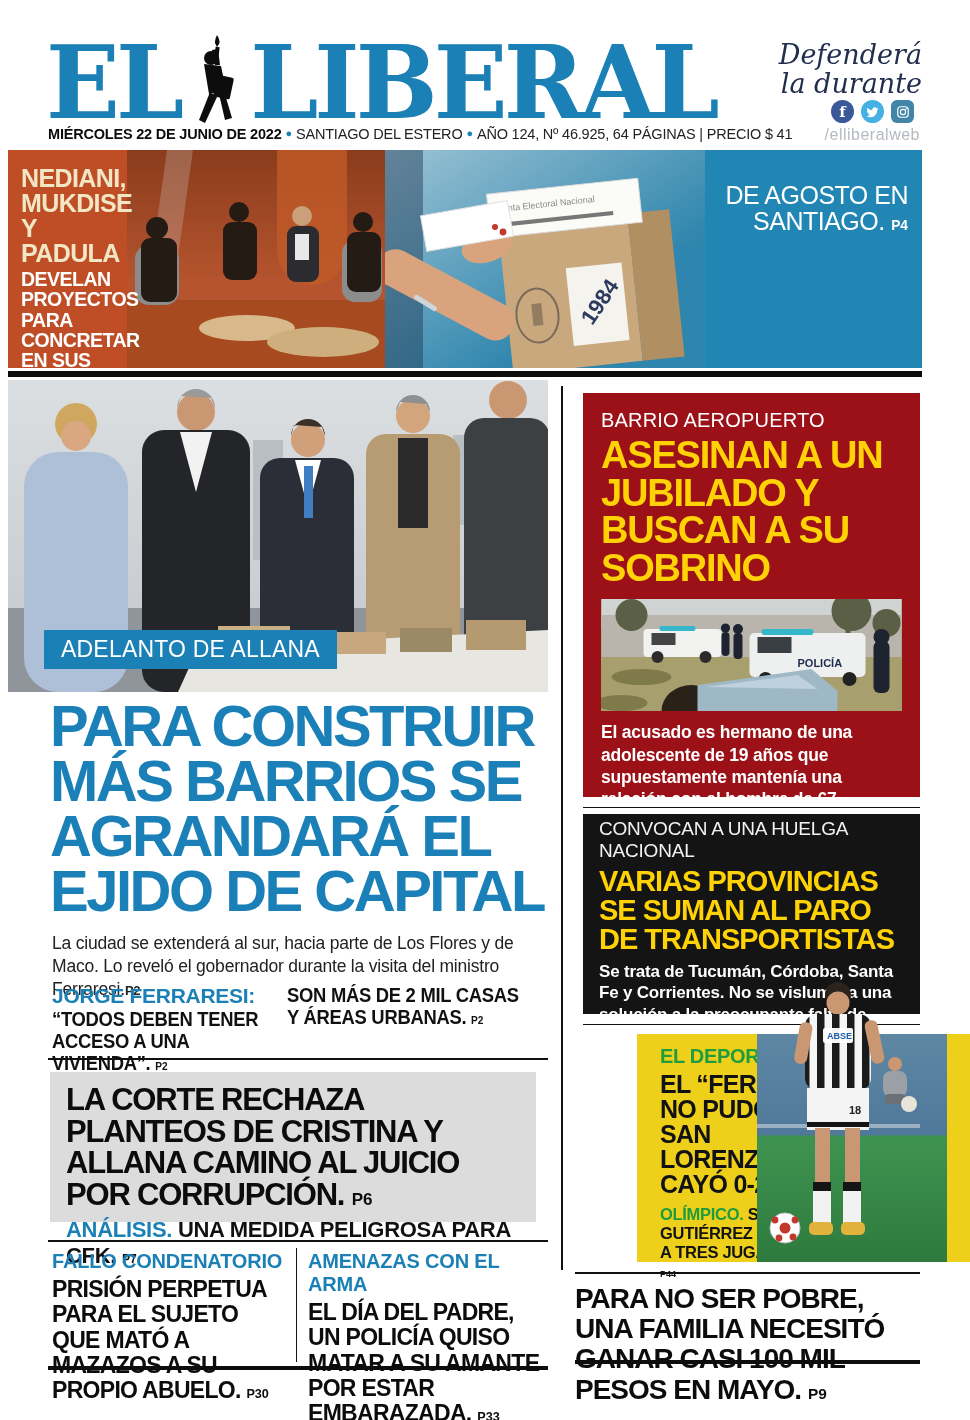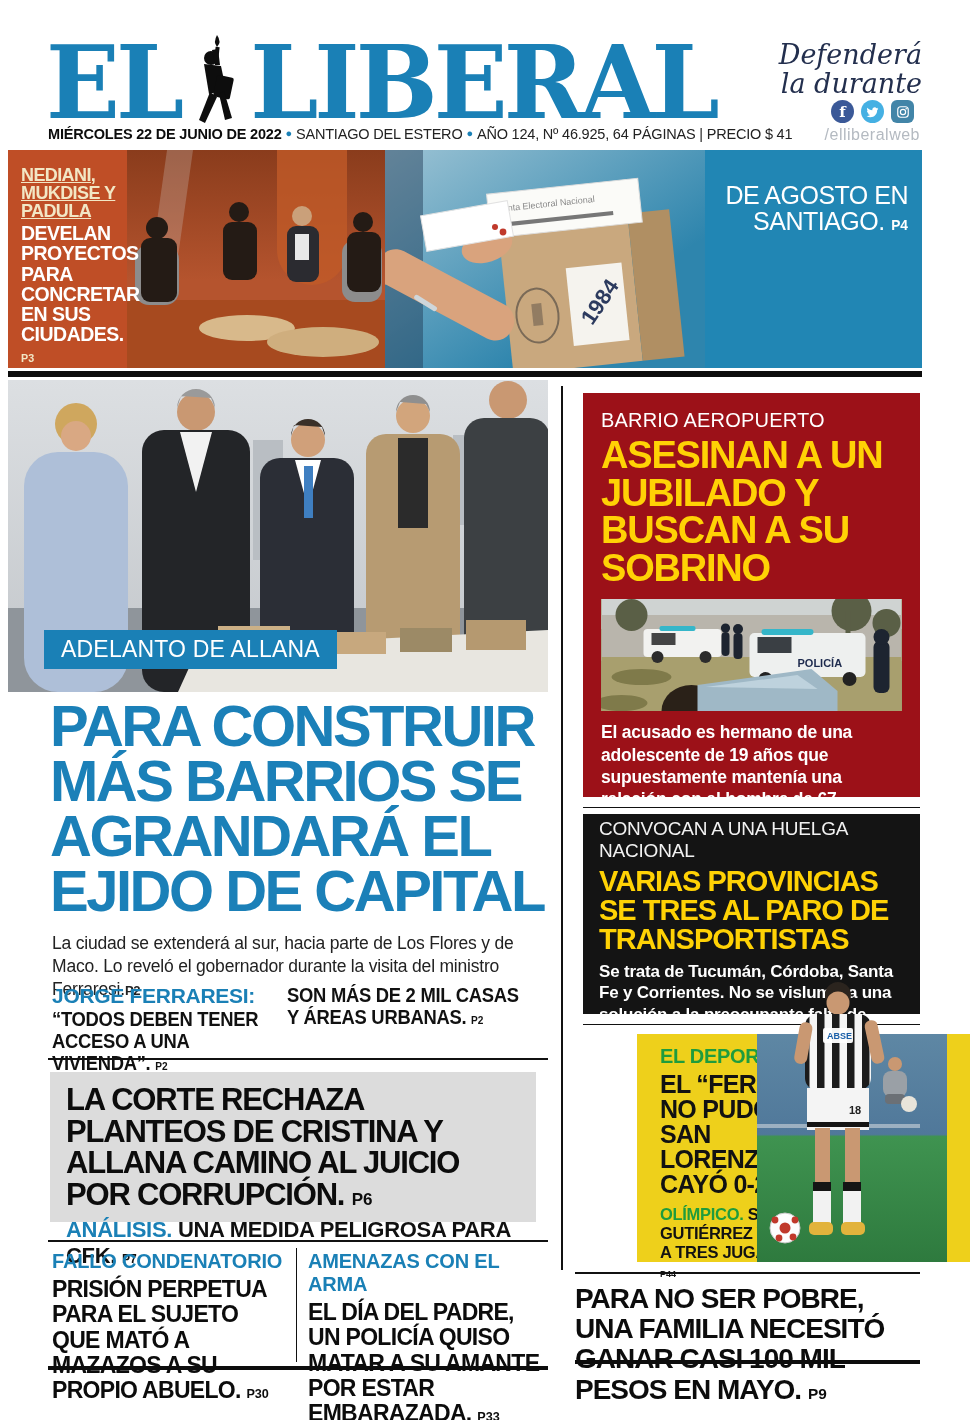--- a/index.html
+++ b/index.html
@@ -18,21 +18,21 @@
   .sicon{width:23px;height:23px;border-radius:50%;display:flex;align-items:center;justify-content:center;}
   .handle{font-size:16px;color:#b4bac1;letter-spacing:.5px;text-align:right;}
   .dateline{font-size:14.5px;color:#222;letter-spacing:-.2px;white-space:nowrap;}
   .dateline b{color:#0c0c0c;}
   .dl-bullet{color:var(--c-brand_blue);font-size:11px;vertical-align:2px;padding:0 4px;}
 
   
   .strip{left:8px;top:150px;width:914px;height:218px;background:var(--c-strip_blue);}
   .obox{position:absolute;left:0;top:0;width:377px;height:218px;background:var(--c-orange);overflow:hidden;}
   .obox-text{position:absolute;left:13px;top:16px;width:112px;z-index:2;}
-  .o-title{font-size:18px;font-weight:bold;letter-spacing:-.6px;line-height:1.0;color:var(--c-cream);text-decoration:underline;}
+  .o-title{font-size:25px;font-weight:bold;letter-spacing:-.6px;line-height:1.0;color:var(--c-cream);}
   .o-sub{font-size:19.5px;font-weight:600;letter-spacing:-.5px;line-height:1.04;color:#fff;margin-top:3px;}
   .bbox{position:absolute;right:0;top:0;width:217px;height:218px;padding:0;}
   .b-inner{position:absolute;right:14px;top:24px;width:192px;text-align:right;}
   .b-title{font-size:27px;font-weight:bold;letter-spacing:-.6px;line-height:1.02;color:var(--c-cream);}
   .b-tail{font-size:25px;font-weight:500;letter-spacing:-.5px;line-height:1.04;color:#fff;margin-top:8px;}
   .pg{font-size:.55em;font-weight:bold;letter-spacing:0;}
 
   .blackrule{background:#0d0d0d;}
 
   
@@ -383,21 +383,21 @@
     <div class="r-cap">
       <span>El acusado es hermano de una adolescente de 19 años que supuestamente mantenía una relación con el hombre de 67 ultimado.</span>
       <span class="pg">P29</span>
     </div>
   </div>
 
   <div class="abs rule-thin" style="left:583px;top:807px;width:337px;height:1px;"></div>
 
   <div class="abs blackbox">
     <div class="k-white">CONVOCAN A UNA HUELGA NACIONAL</div>
-    <div class="bb-hl">VARIAS PROVINCIAS SE TRES AL PARO DE TRANSPORTISTAS</div>
+    <div class="bb-hl">VARIAS PROVINCIAS SE SUMAN AL PARO DE TRANSPORTISTAS</div>
     <div class="bb-body">
       <span>Se trata de Tucumán, Córdoba, Santa Fe y Corrientes. No se vislumbra una solución a la preocupante falta de gasoil.</span>
       <span class="pg">P9</span>
     </div>
   </div>
 
   <div class="abs rule-thin" style="left:583px;top:1024px;width:337px;height:1px;"></div>
 
   <div class="abs yellowbox">
     <div class="sp-col">

